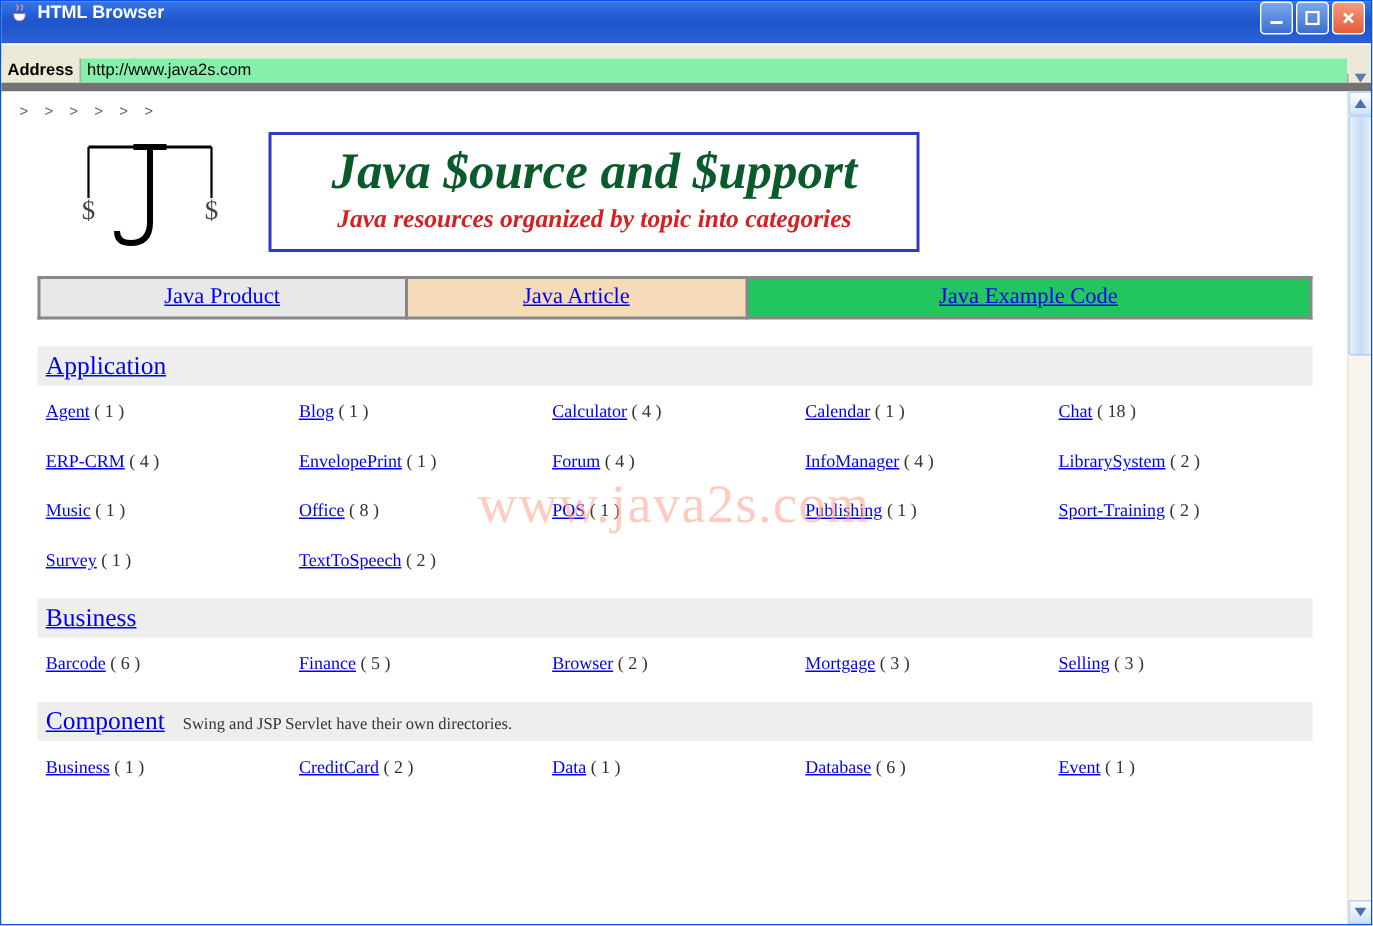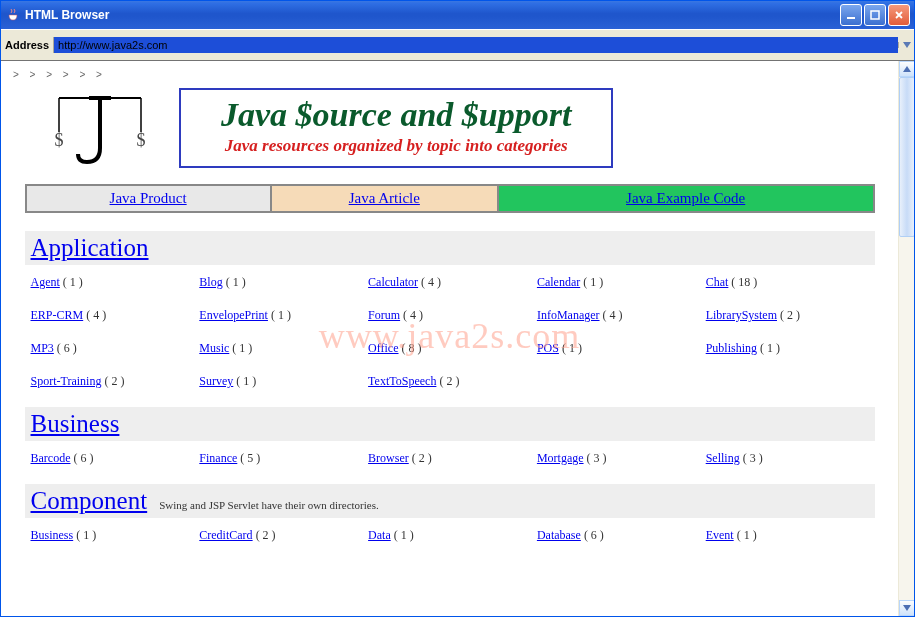--- a/index.html
+++ b/index.html
@@ -1,32 +1,32 @@
 <!DOCTYPE html>
 <html><head>
 <meta charset="utf-8">
 <style>
 * { box-sizing: border-box; }
 body { margin: 0; font-family: Tahoma, Arial, sans-serif; font-size: 11px; background: #fff; }
 
 .window { width: 915px; height: 617px; border: 1px solid #0055ea; background: #ece9d8; display: flex; flex-direction: column; position: relative; }
 
-.titlebar { height: 28px; background: linear-gradient(to bottom, #3b77e0 0%, #2f6fe4 8%, #1f56cc 45%, #1f56cc 55%, #2a61d6 100%); display: flex; align-items: center; padding: 0 4px; color: #fff; font-weight: bold; font-size: 12px; }
+.titlebar { height: 28px; background: linear-gradient(to bottom, #3b77e0 0%, #2f6fe4 8%, #1f56cc 45%, #1f56cc 55%, #2a61d6 100%); display: flex; padding: 0 4px; color: #fff; font-weight: bold; font-size: 12px; }
 .titlebar-icon { width: 16px; height: 16px; margin-right: 4px; display: inline-flex; align-items: center; justify-content: center; }
 .titlebar-icon svg { width: 16px; height: 16px; }
 .titlebar-text { flex: 1; }
 .win-btns { display: flex; gap: 2px; }
 .win-btn { width: 22px; height: 22px; border-radius: 3px; border: 1px solid #fff; display: flex; align-items: center; justify-content: center; color: #fff; font-weight: bold; }
 .win-min { background: linear-gradient(#7ba7ee,#3b6fd0); }
 .win-max { background: linear-gradient(#7ba7ee,#3b6fd0); }
 .win-close { background: linear-gradient(#f5997b,#e25d3a); }
 
-.addressbar { height: 32px; background: #ece9d8; border-top: 1px solid #fff; border-bottom: 1px solid #737373; display: flex; align-items: center; font-size: 11px; }
+.addressbar { height: 32px; background: #ece9d8; border-top: 1px solid #fff; border-bottom: 6px solid #737373; display: flex; align-items: flex-end; font-size: 11px; }
 .addr-label { padding: 2px 4px; background: #ece9d8; border-right: 1px solid #aca899; display: flex; align-items: center; font-weight: bold; }
-.addr-field { flex: 1; border: none; padding: 2px 4px; background: #1d4ed8; font-family: inherit; font-size: 11px; outline: none; }
+.addr-field { flex: 1; border: none; padding: 2px 4px; background: #86efac; font-family: inherit; font-size: 11px; outline: none; }
 .addr-drop { width: 16px; background: #ece9d8; border-left: 1px solid #aca899; display: flex; align-items: center; justify-content: center; }
 .addr-drop svg { width: 8px; height: 6px; }
 
 .content-wrap { flex: 1; display: flex; overflow: hidden; background: #fff; }
 .content { flex: 1; overflow-y: auto; background: #fff; padding: 6px 4px; position: relative; }
 .scrollbar { width: 16px; background: #ece9d8; border-left: 1px solid #ece9d8; display: flex; flex-direction: column; align-items: center; }
 .sb-btn { width: 16px; height: 16px; background: linear-gradient(#fdfdfd,#cfe3fb); border: 1px solid #b8d6fb; display: flex; align-items: center; justify-content: center; }
 .sb-btn svg { width: 8px; height: 6px; }
 .sb-track { flex: 1; width: 16px; background: #f7f5ed; position: relative; }
 .sb-thumb { position: absolute; top: 0; left: 0; width: 16px; height: 160px; background: linear-gradient(to right,#e8f0fb,#c7dbf7,#e8f0fb); border: 1px solid #b0cff5; border-radius: 2px; }
@@ -43,21 +43,21 @@
 
 .navtable { width: 850px; margin: 0 auto 18px; border-collapse: collapse; border: 2px solid #888; }
 .navtable td { border: 2px solid #888; padding: 4px 0; text-align: center; }
 .navtable td:nth-child(1){ background: #e8e8e8; }
 .navtable td:nth-child(2){ background: #f6dbb8; }
 .navtable td:nth-child(3){ background: #22c55e; }
 .navtable a { color: #0000ee; text-decoration: underline; font-family: 'Times New Roman', serif; font-size: 15px; }
 
 .section { width: 850px; margin: 0 auto 14px; }
 .section-head { background: #eeeeee; padding: 3px 6px; display: flex; align-items: baseline; gap: 12px; }
-.section-title { font-family: 'Times New Roman', serif; font-size: 25px; color: #0000ee; text-decoration: underline; }
+.section-title { font-family: 'Times New Roman', serif; font-size: 17px; color: #0000ee; text-decoration: underline; }
 .section-note { font-family: 'Times New Roman', serif; font-size: 11px; color: #333; }
 .grid { display: grid; grid-template-columns: repeat(5, 1fr); column-gap: 6px; row-gap: 18px; padding: 10px 6px 4px; }
 .item { font-family: 'Times New Roman', serif; font-size: 12px; white-space: nowrap; }
 .item a { color: #0000ee; text-decoration: underline; }
 .item .cnt { color: #333; }
 </style>
 </head>
 <body>
 
 <div class="window">
@@ -143,21 +143,20 @@
               <div class="item"><a href="#">Agent</a><span class="cnt"> ( 1 ) </span></div>
               <div class="item"><a href="#">Blog</a><span class="cnt"> ( 1 ) </span></div>
               <div class="item"><a href="#">Calculator</a><span class="cnt"> ( 4 ) </span></div>
               <div class="item"><a href="#">Calendar</a><span class="cnt"> ( 1 ) </span></div>
               <div class="item"><a href="#">Chat</a><span class="cnt"> ( 18 ) </span></div>
               <div class="item"><a href="#">ERP-CRM</a><span class="cnt"> ( 4 ) </span></div>
               <div class="item"><a href="#">EnvelopePrint</a><span class="cnt"> ( 1 ) </span></div>
               <div class="item"><a href="#">Forum</a><span class="cnt"> ( 4 ) </span></div>
               <div class="item"><a href="#">InfoManager</a><span class="cnt"> ( 4 ) </span></div>
               <div class="item"><a href="#">LibrarySystem</a><span class="cnt"> ( 2 ) </span></div>
-              <div class="item"><a href="#">MP3</a><span class="cnt"> ( 6 ) </span></div>
               <div class="item"><a href="#">Music</a><span class="cnt"> ( 1 ) </span></div>
               <div class="item"><a href="#">Office</a><span class="cnt"> ( 8 ) </span></div>
               <div class="item"><a href="#">POS</a><span class="cnt"> ( 1 ) </span></div>
               <div class="item"><a href="#">Publishing</a><span class="cnt"> ( 1 ) </span></div>
               <div class="item"><a href="#">Sport-Training</a><span class="cnt"> ( 2 ) </span></div>
               <div class="item"><a href="#">Survey</a><span class="cnt"> ( 1 ) </span></div>
               <div class="item"><a href="#">TextToSpeech</a><span class="cnt"> ( 2 ) </span></div>
               <div class="item"><a href="#"></a></div>
             </div>
           </div>

